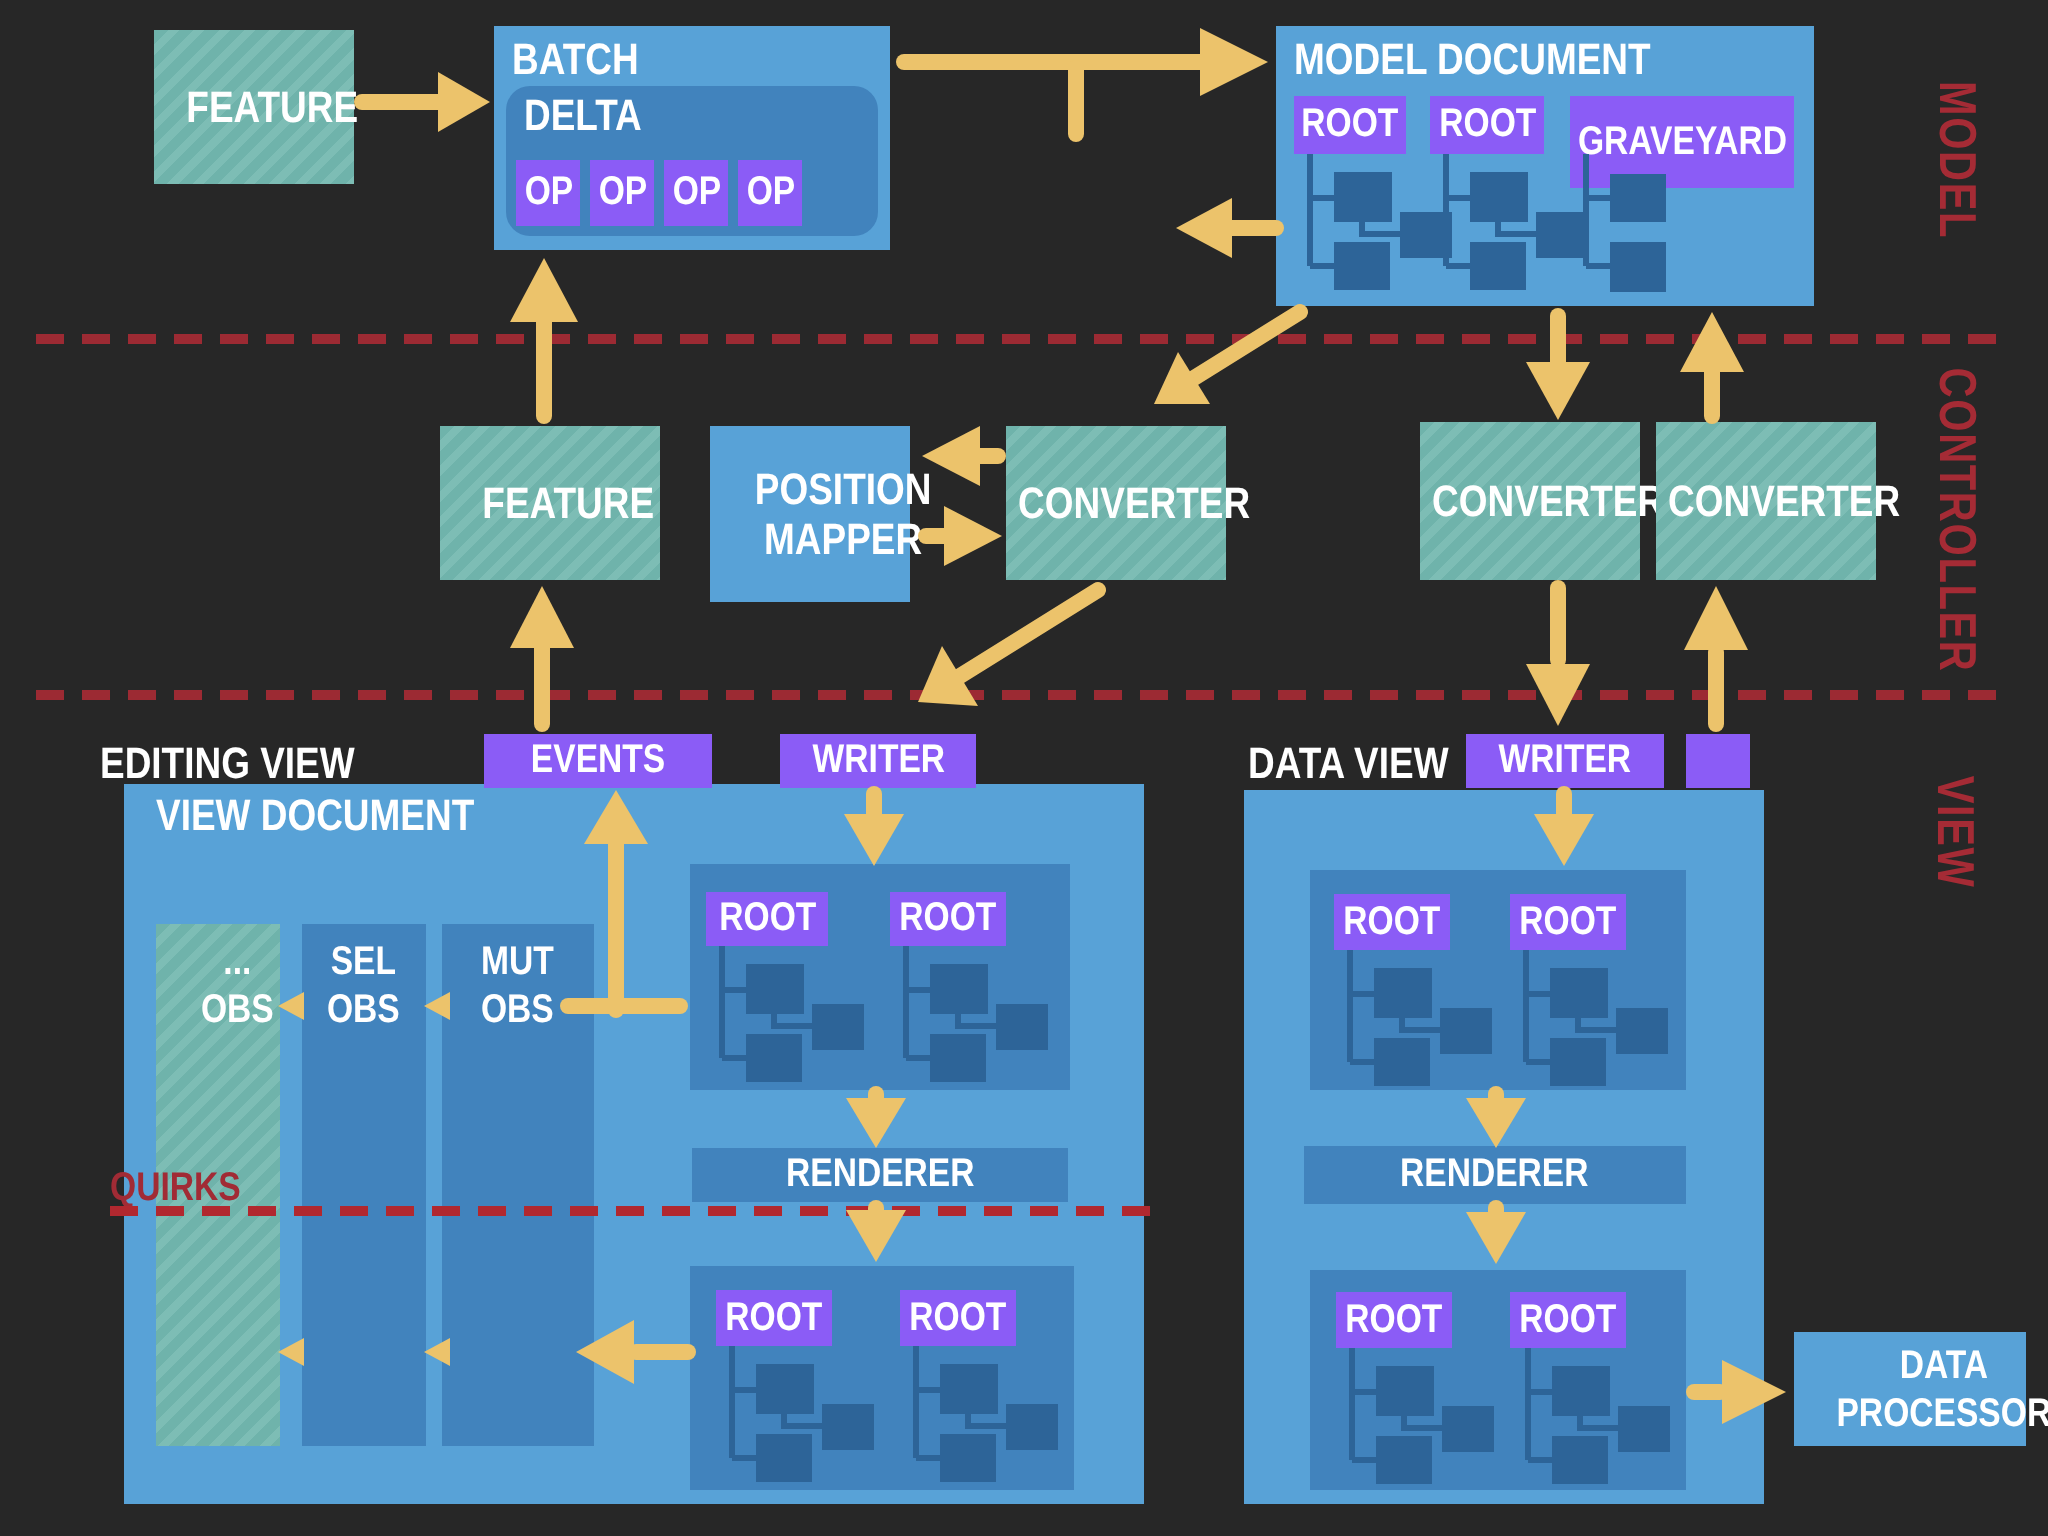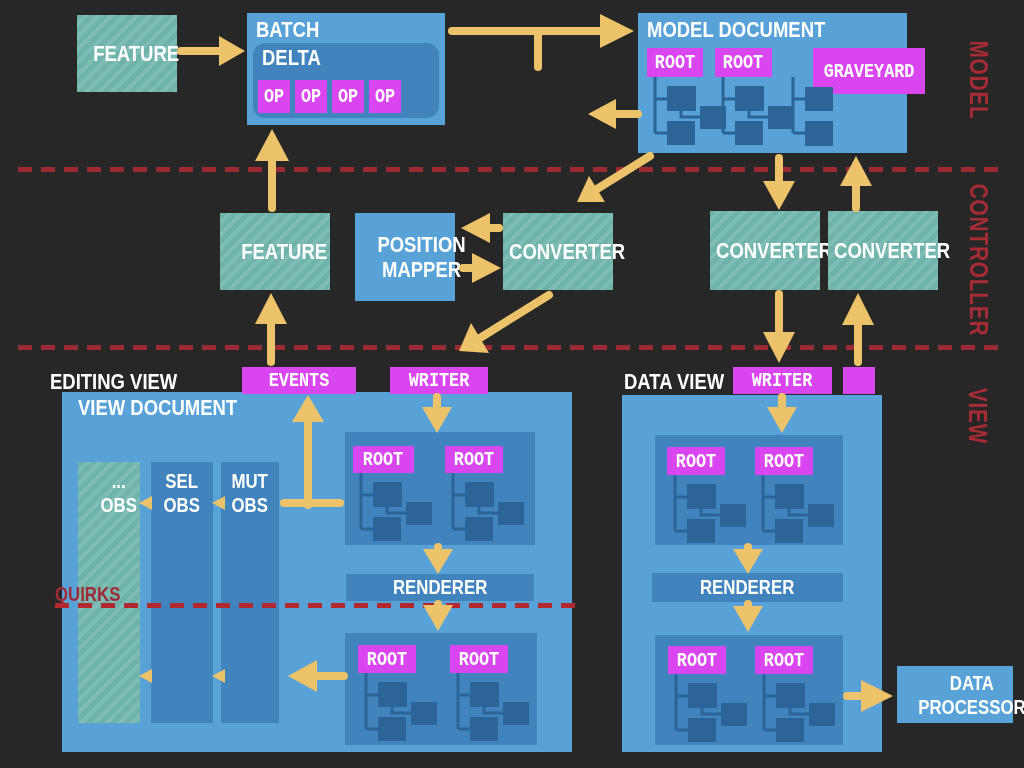--- a/index.html
+++ b/index.html
@@ -1,21 +1,21 @@
 <!DOCTYPE html>
 <html><head>
 <meta charset="utf-8">
 <style>
   html,body{margin:0;padding:0;background:#111;}
   .stage{position:relative;width:1024px;height:768px;background:#272727;overflow:hidden;
          font-family:"Liberation Sans",sans-serif;}
   .box{position:absolute;box-sizing:border-box;}
   .light{background:#58a2d7;padding-left:34px;}
   .med{background:#4183bd;}
-  .dark{background:#d946ef;font-family:Liberation Mono, monospace;}
+  .dark{background:#8b5cf6;}
   .teal{background:repeating-linear-gradient(135deg,#6fb3ab 0 5px,#7dbdb5 5px 9px);padding-left:19px;}
   .flex{display:flex;align-items:center;justify-content:center;}
   .lbl{font-weight:bold;color:#fff;white-space:nowrap;transform:scaleX(0.84);transform-origin:center;}
   .lbl.left{transform-origin:left center;}
   .f22{font-size:22px;}
   .f20{font-size:20px;}
   .two{text-align:center;line-height:25px;}
   .two20{text-align:center;line-height:24px;}
   .titleabs{position:absolute;font-weight:bold;color:#fff;font-size:22px;white-space:nowrap;
             transform:scaleX(0.84);transform-origin:left center;}
@@ -67,21 +67,21 @@
 
 
   <div class="box light" style="left:638px;top:13px;width:269px;height:140px;">
     <span class="lbl f22 left corner">MODEL DOCUMENT</span>
     <div class="box dark flex" style="left:9px;top:35px;width:56px;height:29px;">
       <span class="lbl f20">ROOT</span>
     </div>
     <div class="box dark flex" style="left:77px;top:35px;width:57px;height:29px;">
       <span class="lbl f20">ROOT</span>
     </div>
-    <div class="box dark flex" style="left:147px;top:35px;width:112px;height:46px;margin-left:28px;">
+    <div class="box dark flex" style="left:147px;top:35px;width:112px;height:46px;">
       <span class="lbl f20">GRAVEYARD</span>
     </div>
   </div>
 
   <div class="box teal flex" style="left:220px;top:213px;width:110px;height:77px;">
     <span class="lbl f22">FEATURE</span>
   </div>
 
   <div class="box light flex" style="left:355px;top:213px;width:100px;height:88px;">
     <div class="lbl f22 two">
@@ -120,21 +120,21 @@
       <div>...</div>
       <div>OBS</div>
     </div>
   </div>
   <div class="box med obscol" style="left:151px;top:462px;width:62px;height:261px;">
     <div class="lbl f20 two20">
       <div>SEL</div>
       <div>OBS</div>
     </div>
   </div>
-  <div class="box med obscol" style="left:221px;top:462px;width:58px;height:261px;">
+  <div class="box med obscol" style="left:221px;top:462px;width:76px;height:261px;">
     <div class="lbl f20 two20">
       <div>MUT</div>
       <div>OBS</div>
     </div>
   </div>
 
   <div class="box med" style="left:345px;top:432px;width:190px;height:113px;">
     <div class="box dark flex" style="left:8px;top:14px;width:61px;height:27px;">
       <span class="lbl f20">ROOT</span>
     </div>

